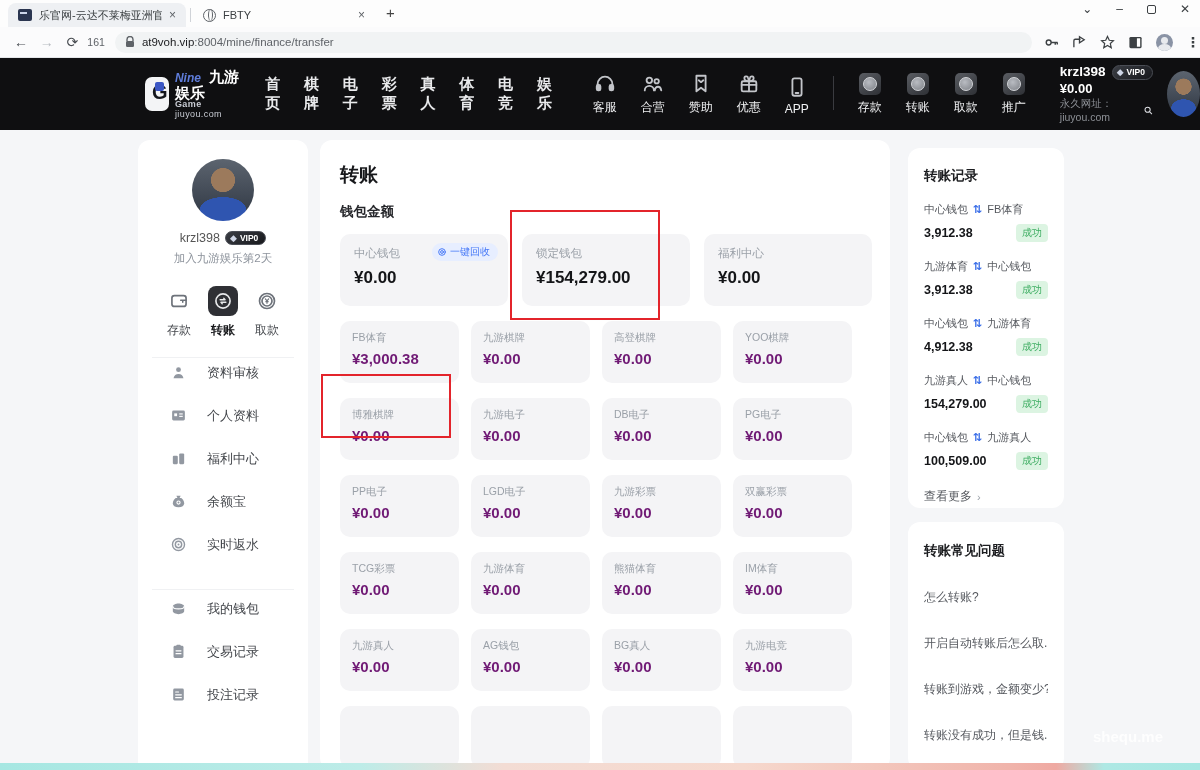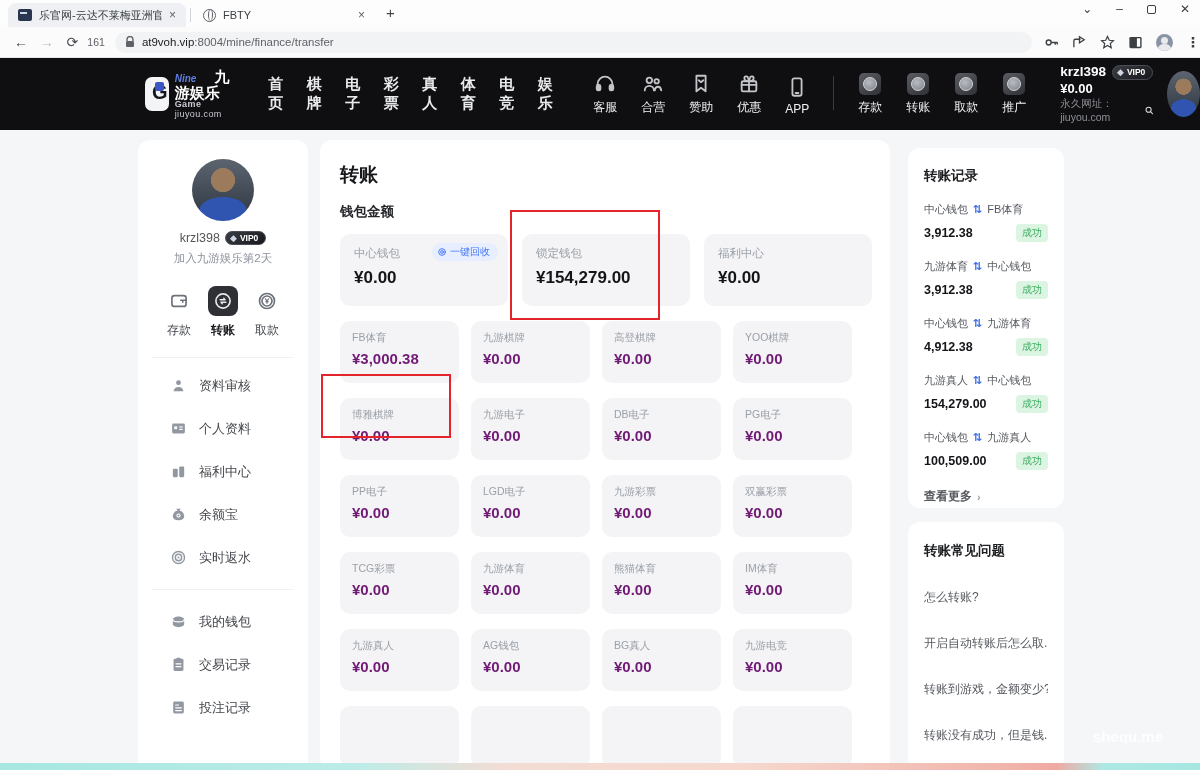--- a/index.html
+++ b/index.html
@@ -35,21 +35,21 @@
   .avatar-mini:after { content:""; position:absolute; left:2px; top:10px; width:13px; height:9px; border-radius:50%; background:#e8eaee; }
 
   
   #siteheader { position:absolute; top:58px; left:0; width:1200px; height:72px; background:#0f0f11; display:flex; align-items:center; }
   #logo { display:flex; align-items:center; margin-left:145px; gap:6px; }
   #logo .mark { width:34px; height:34px; background:#f3f4f6; border-radius:7px; position:relative; }
   #logo .mark:before { content:"G"; position:absolute; left:7px; top:4px; font-size:20px; font-weight:bold; color:#14161c; }
   #logo .mark:after { content:""; position:absolute; right:5px; top:5px; width:9px; height:9px; background:#3b56c4; border-radius:2px; }
   #logo .lt { line-height:1.05; }
   #logo .row1 { font-size:15px; font-weight:bold; color:#fff; }
-  #logo .row1 .en { color:#5f7ddb; font-size:10px; font-style:italic; margin-right:18px; }
+  #logo .row1 .en { color:#5f7ddb; font-size:12px; font-style:italic; margin-right:8px; }
   #logo .row2 { font-size:9px; color:#c9ccd4; letter-spacing:.4px; }
   #mainnav { display:flex; gap:23px; margin-left:24px; }
   #mainnav .nav-item { color:#e9eaec; font-size:15px; font-weight:600; }
   #quickicons { display:flex; align-items:flex-end; gap:16px; margin-left:36px; }
   .qitem { display:flex; flex-direction:column; align-items:center; gap:4px; width:32px; }
   .qitem .ic { width:22px; height:22px; color:#c3c5ca; display:flex; align-items:center; justify-content:center; }
   .qitem .coin { width:22px; height:22px; border-radius:5px; background:linear-gradient(145deg,#5a5d63,#2e3035); display:flex; align-items:center; justify-content:center; }
   .qitem .coin .inner { width:14px; height:14px; border-radius:50%; background:radial-gradient(circle at 40% 35%,#b9bcc2,#7e8187); border:1.5px solid #d4d6da; }
   .qitem .lbl { font-size:12px; color:#f0f1f3; white-space:nowrap; }
   .qdivider { width:1px; height:34px; background:#3a3b40; margin:0 4px 6px 4px; }
@@ -77,21 +77,21 @@
   #sb-name { font-size:12.5px; color:#555; }
   #sb-joined { font-size:11.5px; color:#8d939c; margin-top:6px; }
   #sb-actions { display:flex; justify-content:space-between; padding:0 26px; margin-top:20px; }
   .sb-act { display:flex; flex-direction:column; align-items:center; gap:6px; }
   .sb-act .box { width:30px; height:30px; display:flex; align-items:center; justify-content:center; color:#6d727a; }
   .sb-act .box.dark { background:#2f3035; border-radius:8px; color:#e8e9eb; }
   .sb-act .albl { font-size:12px; color:#45484d; }
   .sb-act.active .albl { font-weight:bold; color:#17181b; }
   #sb-div { height:1px; background:#f0f1f3; margin:18px 14px 0; }
   .sb-menu { margin-top:6px; }
-  .sb-item { display:flex; align-items:center; gap:12px; padding:0 0 0 32px; height:43px; }
+  .sb-item { display:flex; gap:20px; padding:0 0 0 32px; height:43px; }
   .sb-item .mic { width:17px; height:17px; color:#9298a1; flex:0 0 auto; }
   .sb-item .mlbl { font-size:13px; color:#44474c; }
   .sb-groupdiv { height:1px; background:#f0f1f3; margin:10px 14px; }
 
   
   #main { left:320px; top:10px; width:570px; height:630px; padding:22px 18px 0 20px; overflow:hidden; }
   #main-title { font-size:19px; font-weight:bold; color:#17181b; }
   .section-sub { font-size:13.5px; font-weight:bold; color:#26272b; }
   #wallet-sub { margin-top:15px; }
   #wallet-row { display:flex; gap:14px; margin-top:13px; }
@@ -111,21 +111,21 @@
 
   
   #records { left:908px; top:18px; width:156px; height:360px; padding:19px 16px 0; }
   .panel-title { font-size:13.5px; font-weight:bold; color:#1c1d20; }
   .rec { margin-top:17px; }
   .rec .r1 { display:flex; align-items:center; gap:5px; font-size:11px; color:#55585e; white-space:nowrap; }
   .rec .swap { color:#3b6fe8; font-size:11px; font-weight:bold; }
   .rec .r2 { display:flex; justify-content:space-between; align-items:center; margin-top:7px; }
   .rec .amt { font-size:12.5px; font-weight:bold; color:#141518; }
   .status-ok { background:#dcf4e2; color:#3fae63; font-size:10px; border-radius:4px; padding:2px 6px; }
-  #viewmore { margin-top:18px; font-size:12px; color:#55585e; display:flex; align-items:center; gap:5px;font-weight:bold; }
+  #viewmore { margin-top:18px; font-size:12px; color:#55585e; display:flex; align-items:center; gap:5px; }
   #viewmore .chev { color:#9aa0a8; font-size:11px; }
 
   #faq { left:908px; top:392px; width:156px; height:248px; padding:20px 16px 0; }
   .faq-item { font-size:12px; color:#55585e; margin-top:29px; white-space:nowrap; overflow:hidden; }
 
   
   .redbox { position:absolute; border:2.5px solid #e3242b; z-index:40; pointer-events:none; }
   #redbox-locked { left:510px; top:210px; width:150px; height:110px; }
   #redbox-fb { left:321px; top:374px; width:130px; height:64px; }
 

